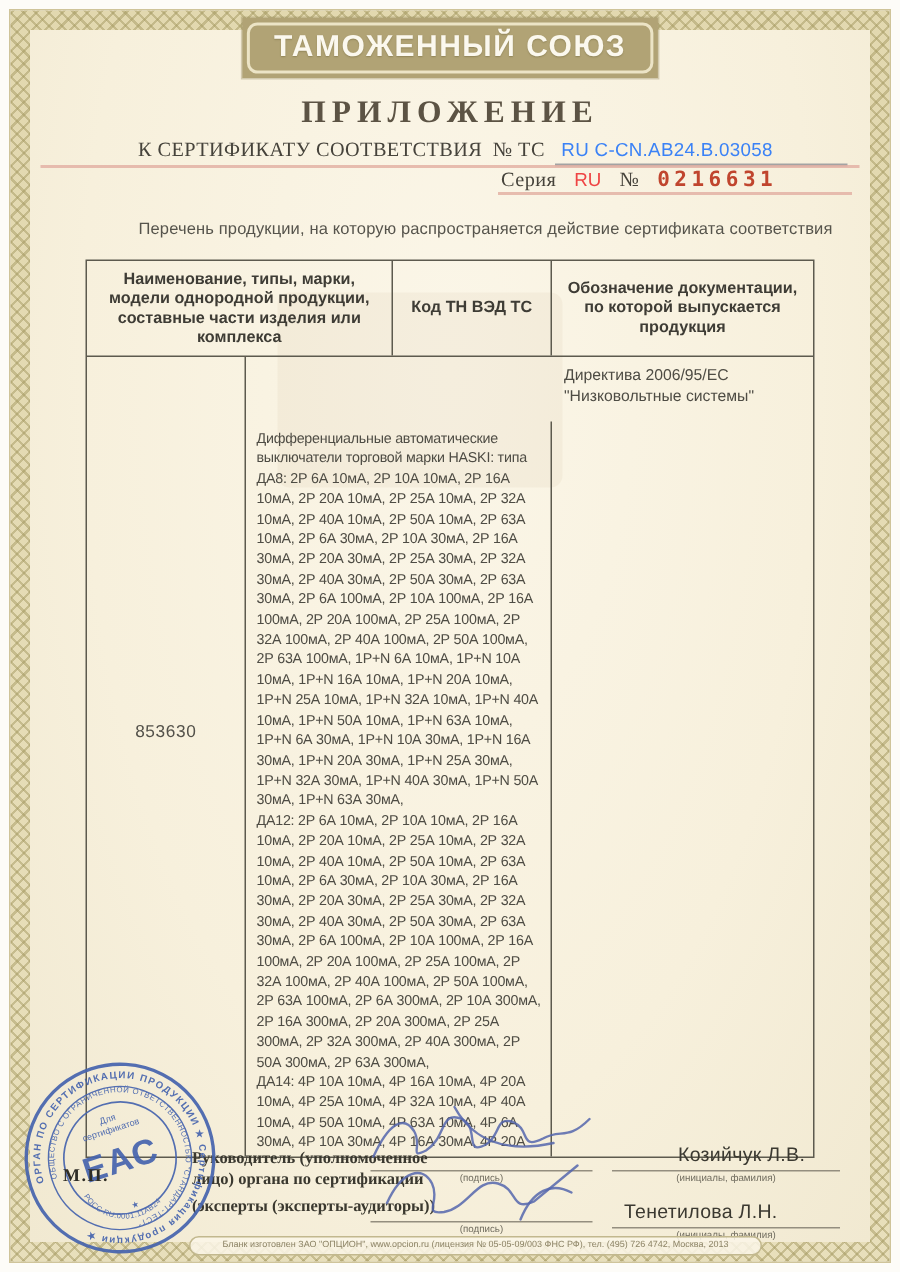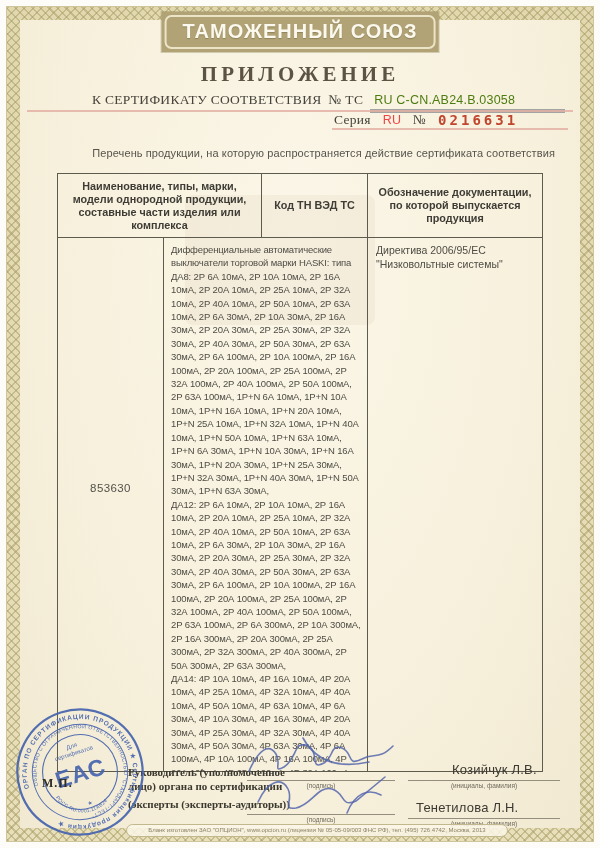--- a/index.html
+++ b/index.html
@@ -43,22 +43,22 @@
     letter-spacing:4px; color:#5c5344;
   }
   .cert-row {
     position:absolute; top:92px; left:92px; right:35px;
     display:flex; align-items:baseline; gap:7px;
   }
   .cert-label, .certno-label, .serif-label {
     font:13.5px "Liberation Serif","DejaVu Serif",serif; color:#46433b; letter-spacing:.3px;
   }
   .cert-number {
-    flex:1; font:12.5px "Liberation Sans",sans-serif; color:#4d7c0f;
-    border-bottom:4px solid #a3a3a3; padding:0 4px 2px; letter-spacing:.2px;
+    flex:1; font:12.5px "Liberation Sans",sans-serif; color:#3b82f6;
+    border-bottom:2px solid #a3a3a3; padding:0 4px 2px; letter-spacing:.2px;
   }
   .rule-pink { position:absolute; height:1.5px; background:#e3b2a4; opacity:.85; }
   .rule-pink.r1 { top:110px; left:27px; right:27px; }
   .rule-pink.r2 { top:128px; left:332px; width:236px; }
   .series-row {
     position:absolute; top:112px; left:334px; width:232px;
     display:flex; align-items:center; gap:12px;
   }
   .series-value { font:12.5px "Liberation Sans",sans-serif; color:#ef4444; }
   .serial-number {
@@ -81,21 +81,21 @@
   .th {
     display:flex; align-items:center; justify-content:center; text-align:center;
     font:bold 10.8px/13px "Liberation Sans",sans-serif; color:#3e3c35; padding:2px 6px;
   }
   .td-code {
     display:flex; align-items:center; justify-content:center; padding-bottom:34px;
     font:11.5px "Liberation Sans",sans-serif; color:#53514a; letter-spacing:.4px;
   }
   .td-products {
     padding:5px 5px 0 7px; overflow:hidden;
-    font:9.5px/13.4px "Liberation Sans",sans-serif; color:#4e4c44; letter-spacing:-.15px;
+    font:9.5px/13.4px "Liberation Sans",sans-serif; color:#4e4c44; letter-spacing:-.15px;margin-top:43px;
   }
   .td-doc {
     padding:6px 8px; font:10.5px/13.5px "Liberation Sans",sans-serif; color:#4e4c44;
   }
   
   .role {
     position:absolute; font:bold 11px/1.25 "Liberation Serif","DejaVu Serif",serif;
     color:#3a382f;
   }
   .role.r-head { left:128px; top:766px; width:168px; }

